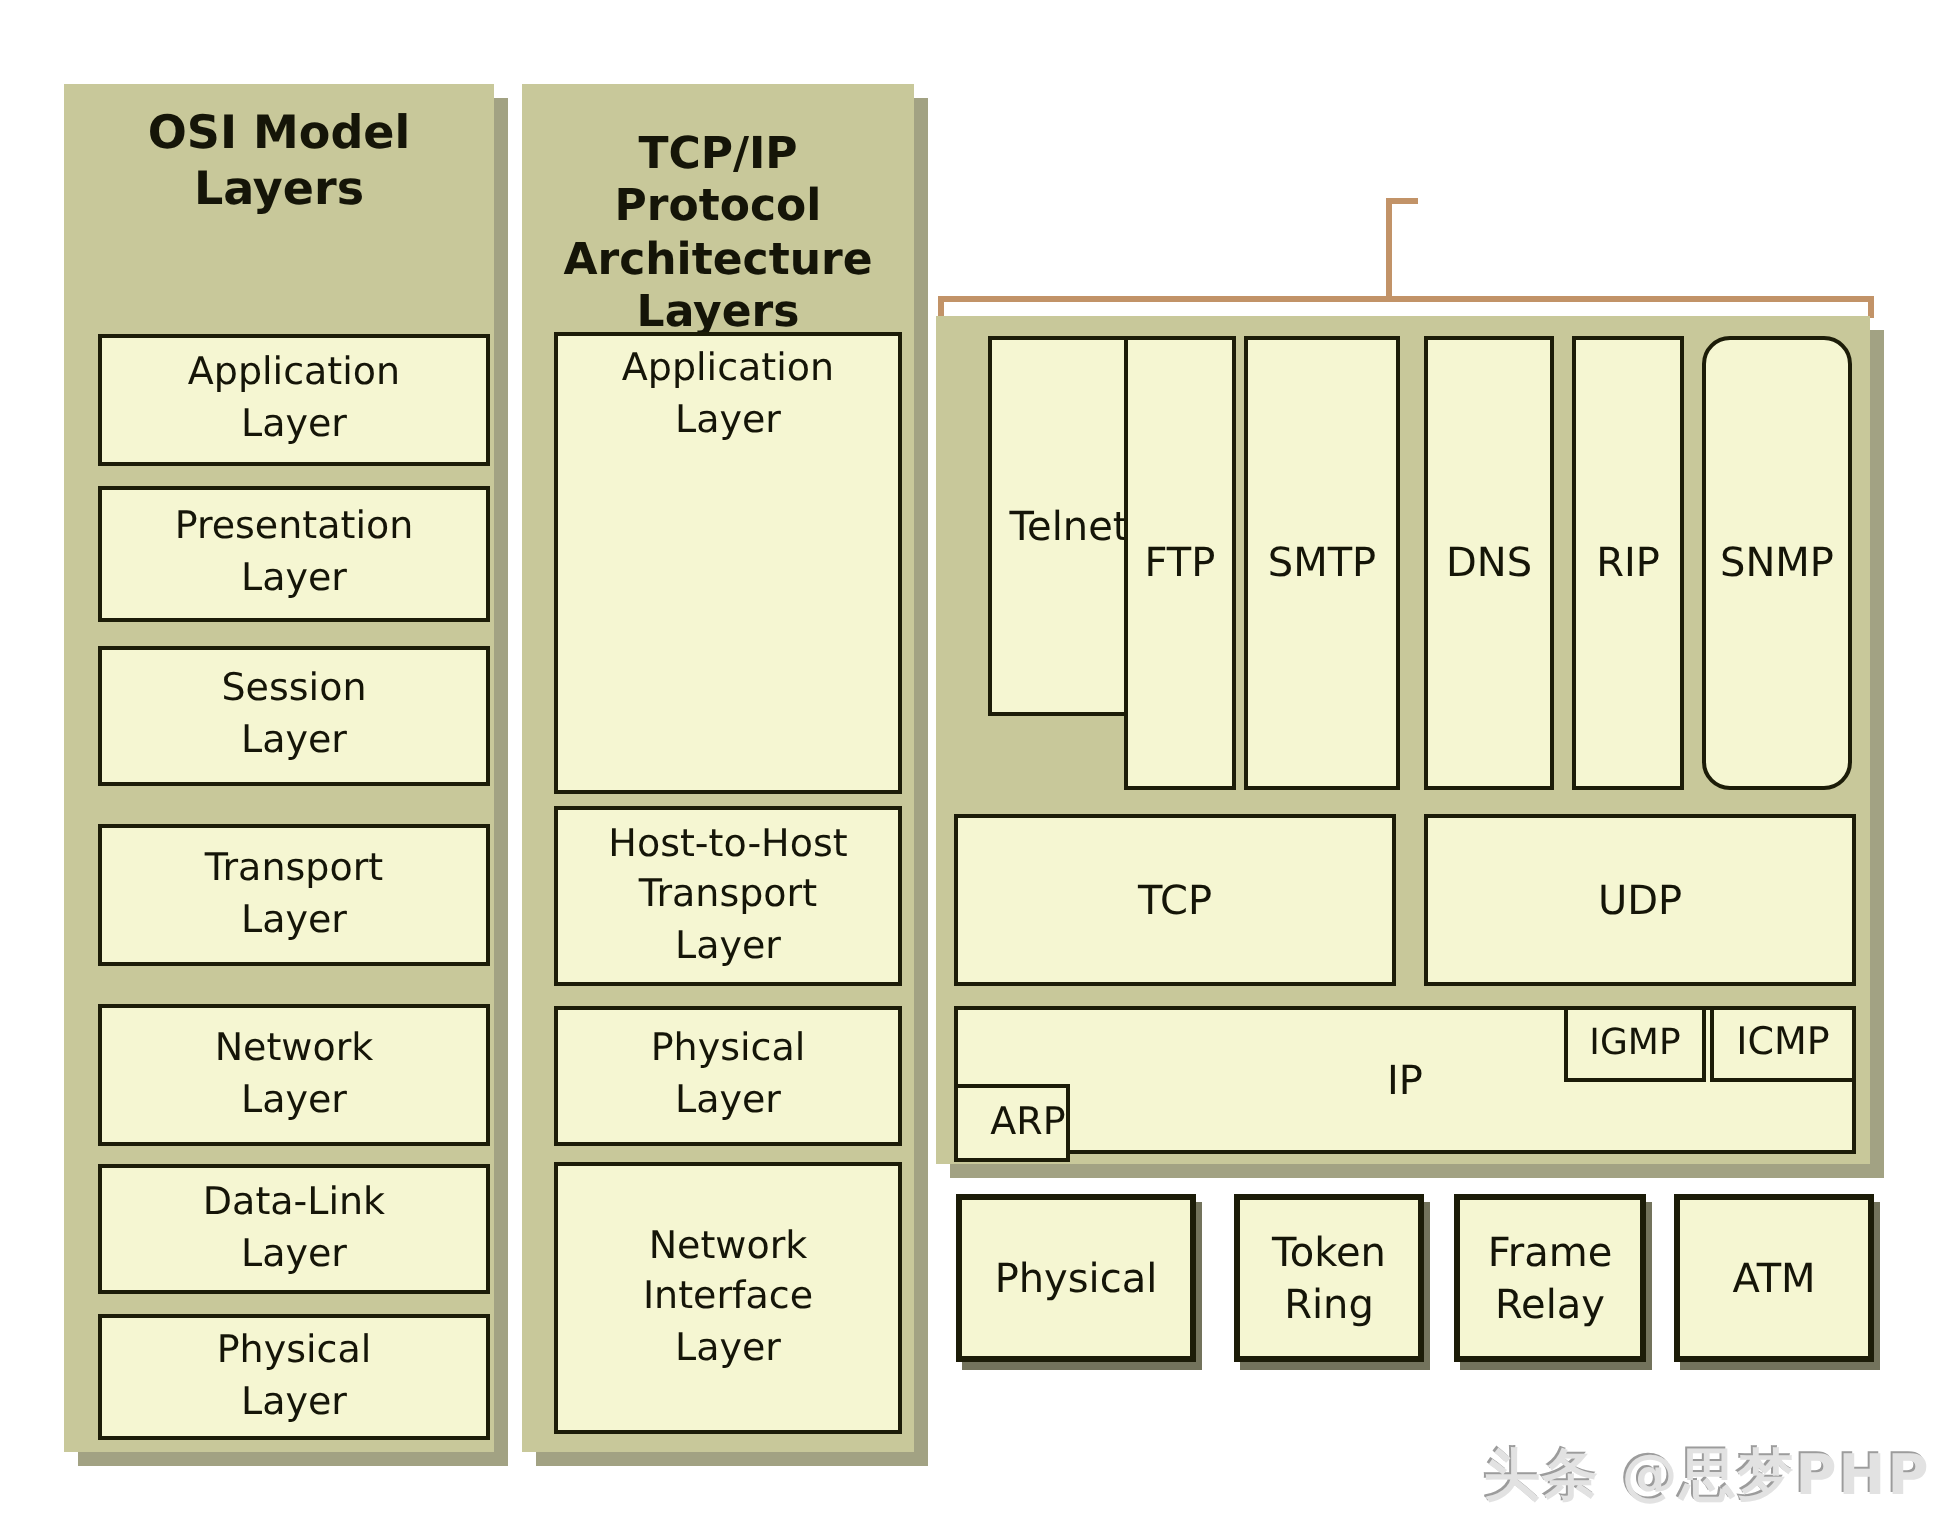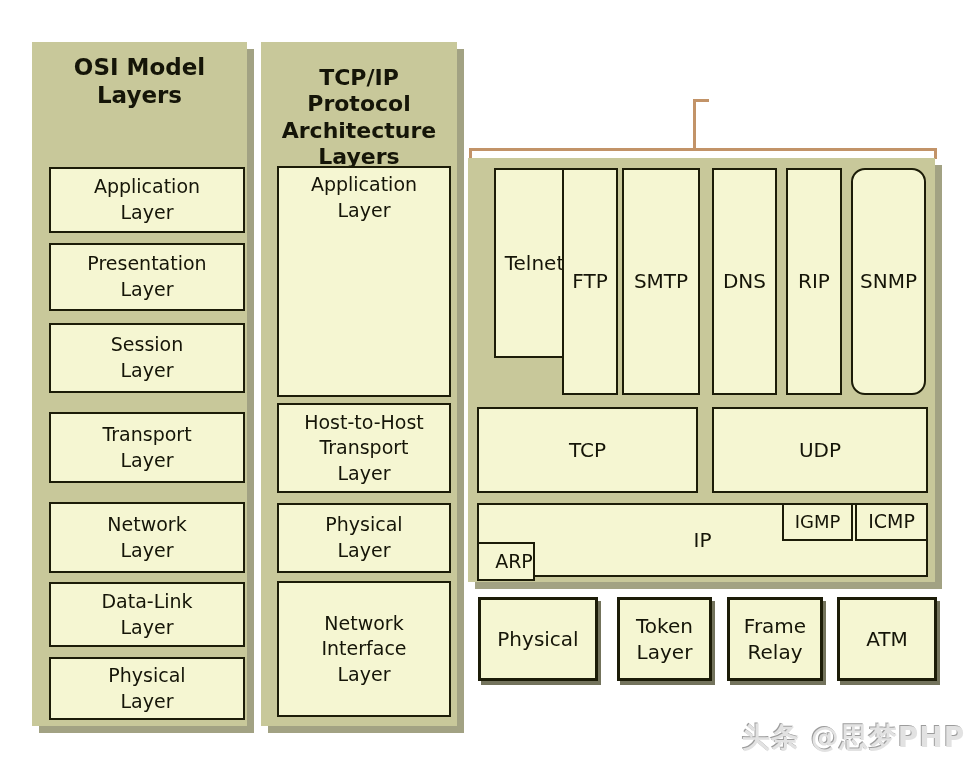--- a/index.html
+++ b/index.html
@@ -86,20 +86,20 @@
     <div class="lbox proto" style="left:244px;top:249px;width:216px;height:86px;">UDP</div>
 
     <div class="lbox proto" style="left:9px;top:345px;width:451px;height:74px;">IP</div>
     <div class="lbox" style="left:314px;top:345px;width:71px;height:38px;font-size:18px;">IGMP</div>
     <div class="lbox" style="left:387px;top:345px;width:73px;height:38px;font-size:19px;">ICMP</div>
     <div class="lbox" style="left:9px;top:384px;width:58px;height:39px;font-size:19px;padding-left:16px;">ARP</div>
   </div>
 
   <div class="lbox nic" style="left:478px;top:597px;width:120px;height:84px;">Physical</div>
   <div class="lbox nic" style="left:617px;top:597px;width:95px;height:84px;">Token
-Layer</div>
+Ring</div>
   <div class="lbox nic" style="left:727px;top:597px;width:96px;height:84px;">Frame
 Relay</div>
   <div class="lbox nic" style="left:837px;top:597px;width:100px;height:84px;">ATM</div>
 
   <div class="watermark" style="left:742px;top:719px;">头条 @思梦PHP</div>
 
 </div>
 
 </body></html>

